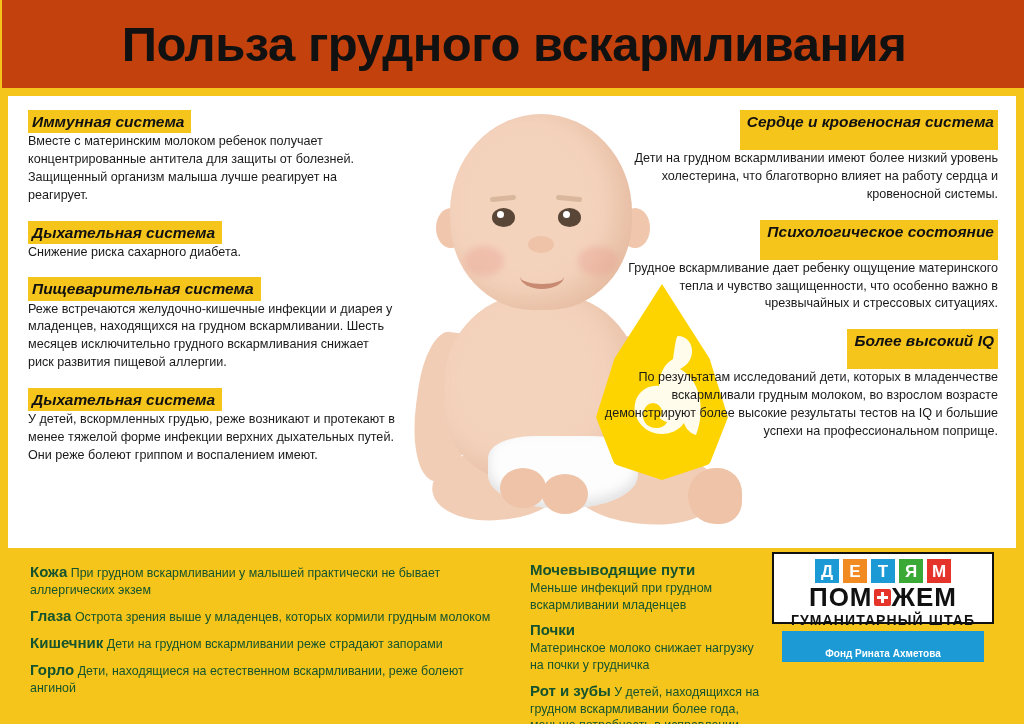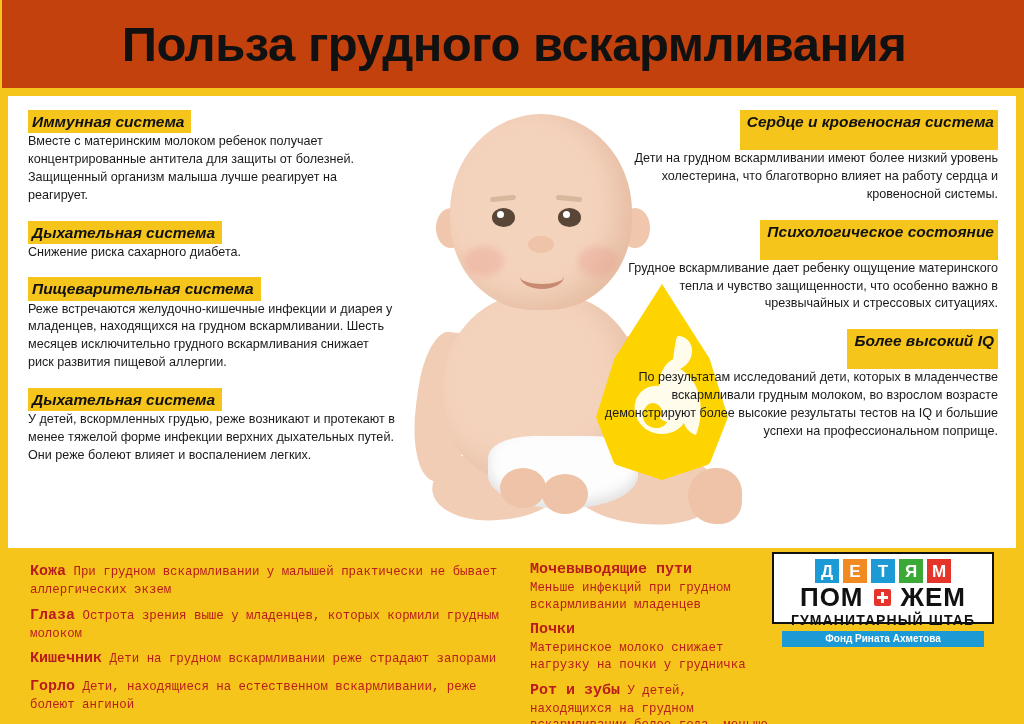--- a/index.html
+++ b/index.html
@@ -279,23 +279,22 @@
   }
   .band-mid {
     position: absolute;
     left: 530px;
     top: 8px;
     width: 238px;
   }
   .band-line {
     font-size: 12.4px;
     line-height: 1.34;
-    color: #b91c1c;
+    color: #14532d;
     margin-bottom: 7px;
-    font-family: Liberation Mono, monospace;
   }
   .band-line b {
     font-size: 15px;
     font-weight: bold;
   }
   .band-mid .band-line b { display: inline; }
 
   
   .logo {
     position: absolute;
@@ -333,21 +332,21 @@
     text-align: center;
     font-size: 26px;
     font-weight: bold;
     color: #111111;
     letter-spacing: 1px;
     line-height: 1;
     margin-top: 1px;
     display: flex;
     justify-content: center;
     align-items: center;
-    gap: 10px;
+    gap: 1px;
   }
   .logo-cross {
     display: inline-block;
     width: 17px; height: 17px;
     background: #e5352b;
     position: relative;
     border-radius: 2px;
   }
   .logo-cross::before, .logo-cross::after {
     content: "";
@@ -364,21 +363,21 @@
     color: #111111;
     margin-top: 2px;
   }
   .logo-row4 {
     margin-top: 3px;
     background: #1b9ad6;
     color: #ffffff;
     text-align: center;
     font-size: 10px;
     font-weight: bold;
-    padding: 2px 0 3px 0;
+    padding: 17px 0 3px 0;
   }
 </style>
 </head>
 <body>
 
 <div class="poster">
 
   <div class="header">
     <div class="header-title">Польза грудного вскармливания</div>
   </div>
@@ -390,21 +389,21 @@
       <div class="sec-head">Иммунная система</div>
       <p class="sec-body">Вместе с материнским молоком ребенок получает концентрированные антитела для защиты от болезней. Защищенный организм малыша лучше реагирует на реагирует.</p>
 
       <div class="sec-head">Дыхательная система</div>
       <p class="sec-body">Снижение риска сахарного диабета.</p>
 
       <div class="sec-head">Пищеварительная система</div>
       <p class="sec-body">Реже встречаются желудочно-кишечные инфекции и диарея у младенцев, находящихся на грудном вскармливании. Шесть месяцев исключительно грудного вскармливания снижает риск развития пищевой аллергии.</p>
 
       <div class="sec-head">Дыхательная система</div>
-      <p class="sec-body">У детей, вскормленных грудью, реже возникают и протекают в менее тяжелой форме инфекции верхних дыхательных путей. Они реже болеют влияет и воспалением легких.</p>
+      <p class="sec-body">У детей, вскормленных грудью, реже возникают и протекают в менее тяжелой форме инфекции верхних дыхательных путей. Они реже болеют гриппом и воспалением имеют.</p>
 
     </div>
 
     <div class="baby-wrap">
       <div class="baby">
         <div class="baby-arm-l"></div>
         <div class="baby-arm-r"></div>
         <div class="baby-leg-l"></div>
         <div class="baby-leg-r"></div>
         <div class="foot-r"></div>

